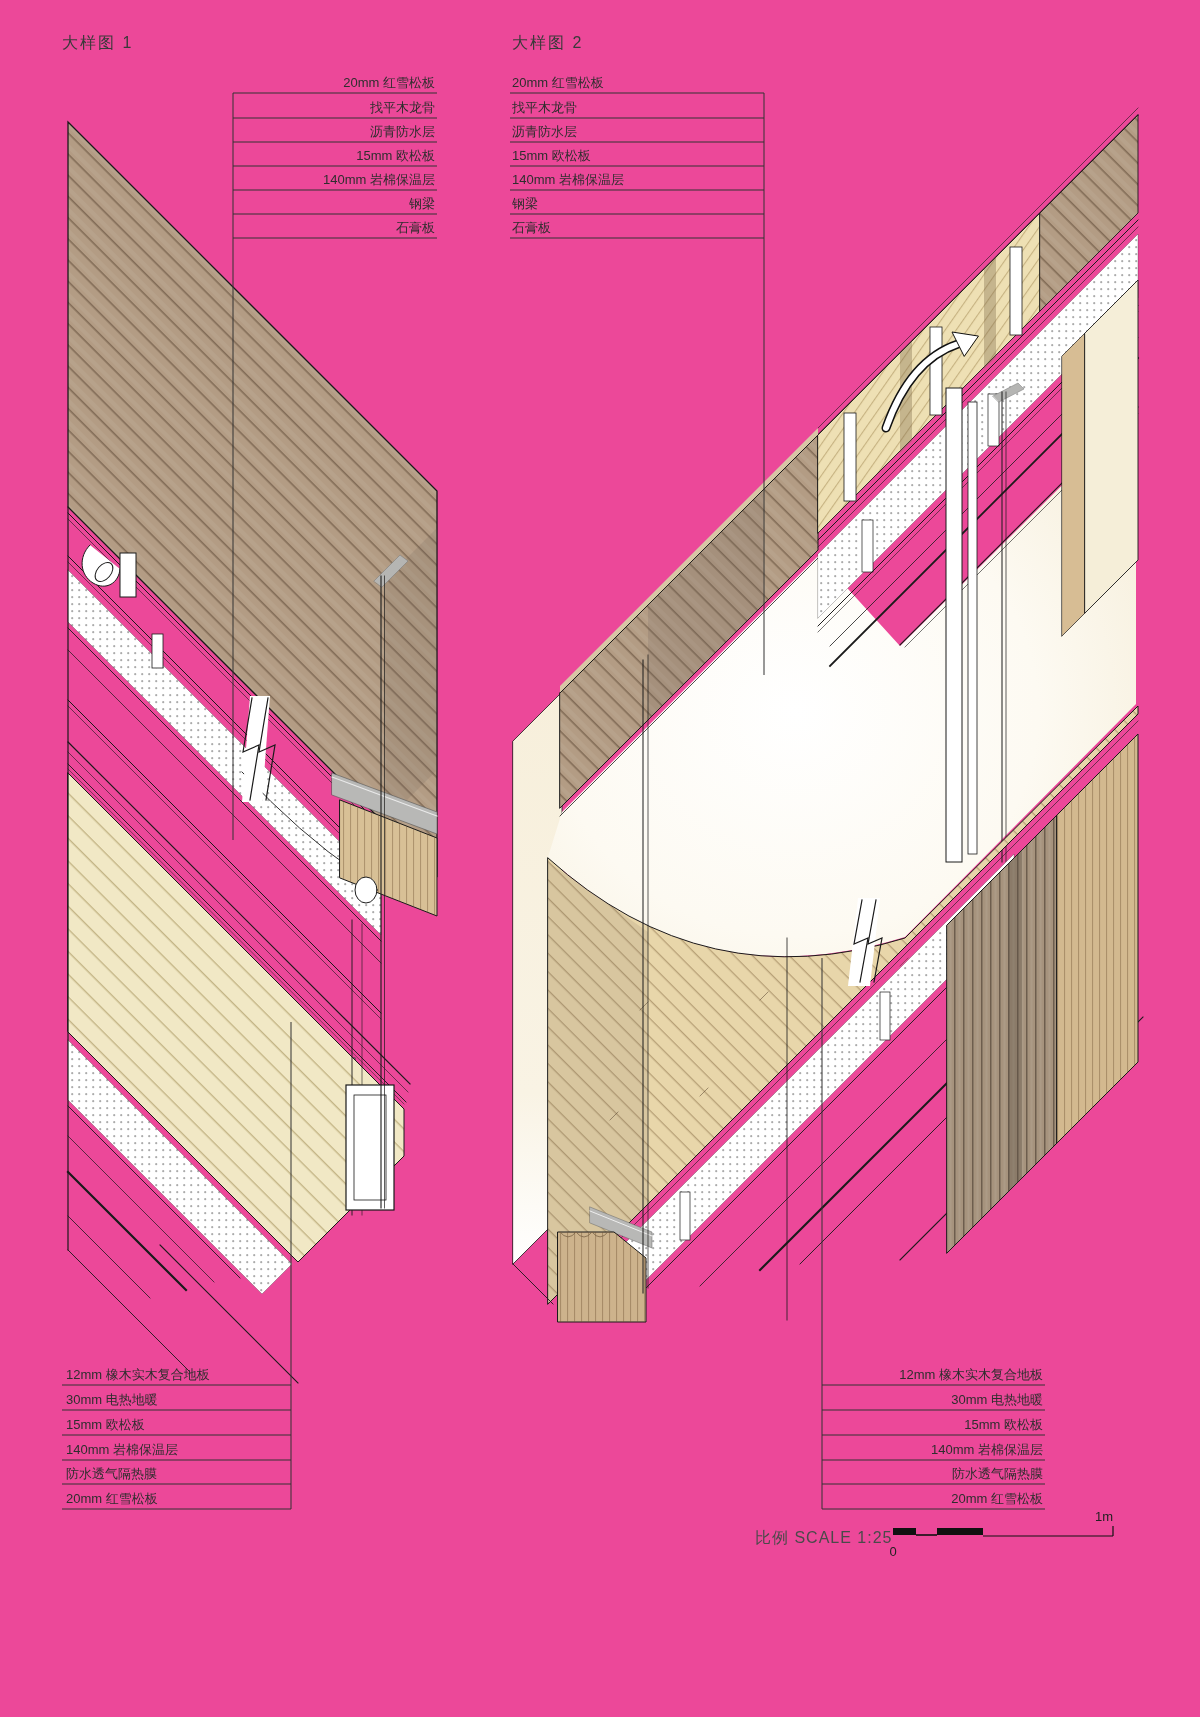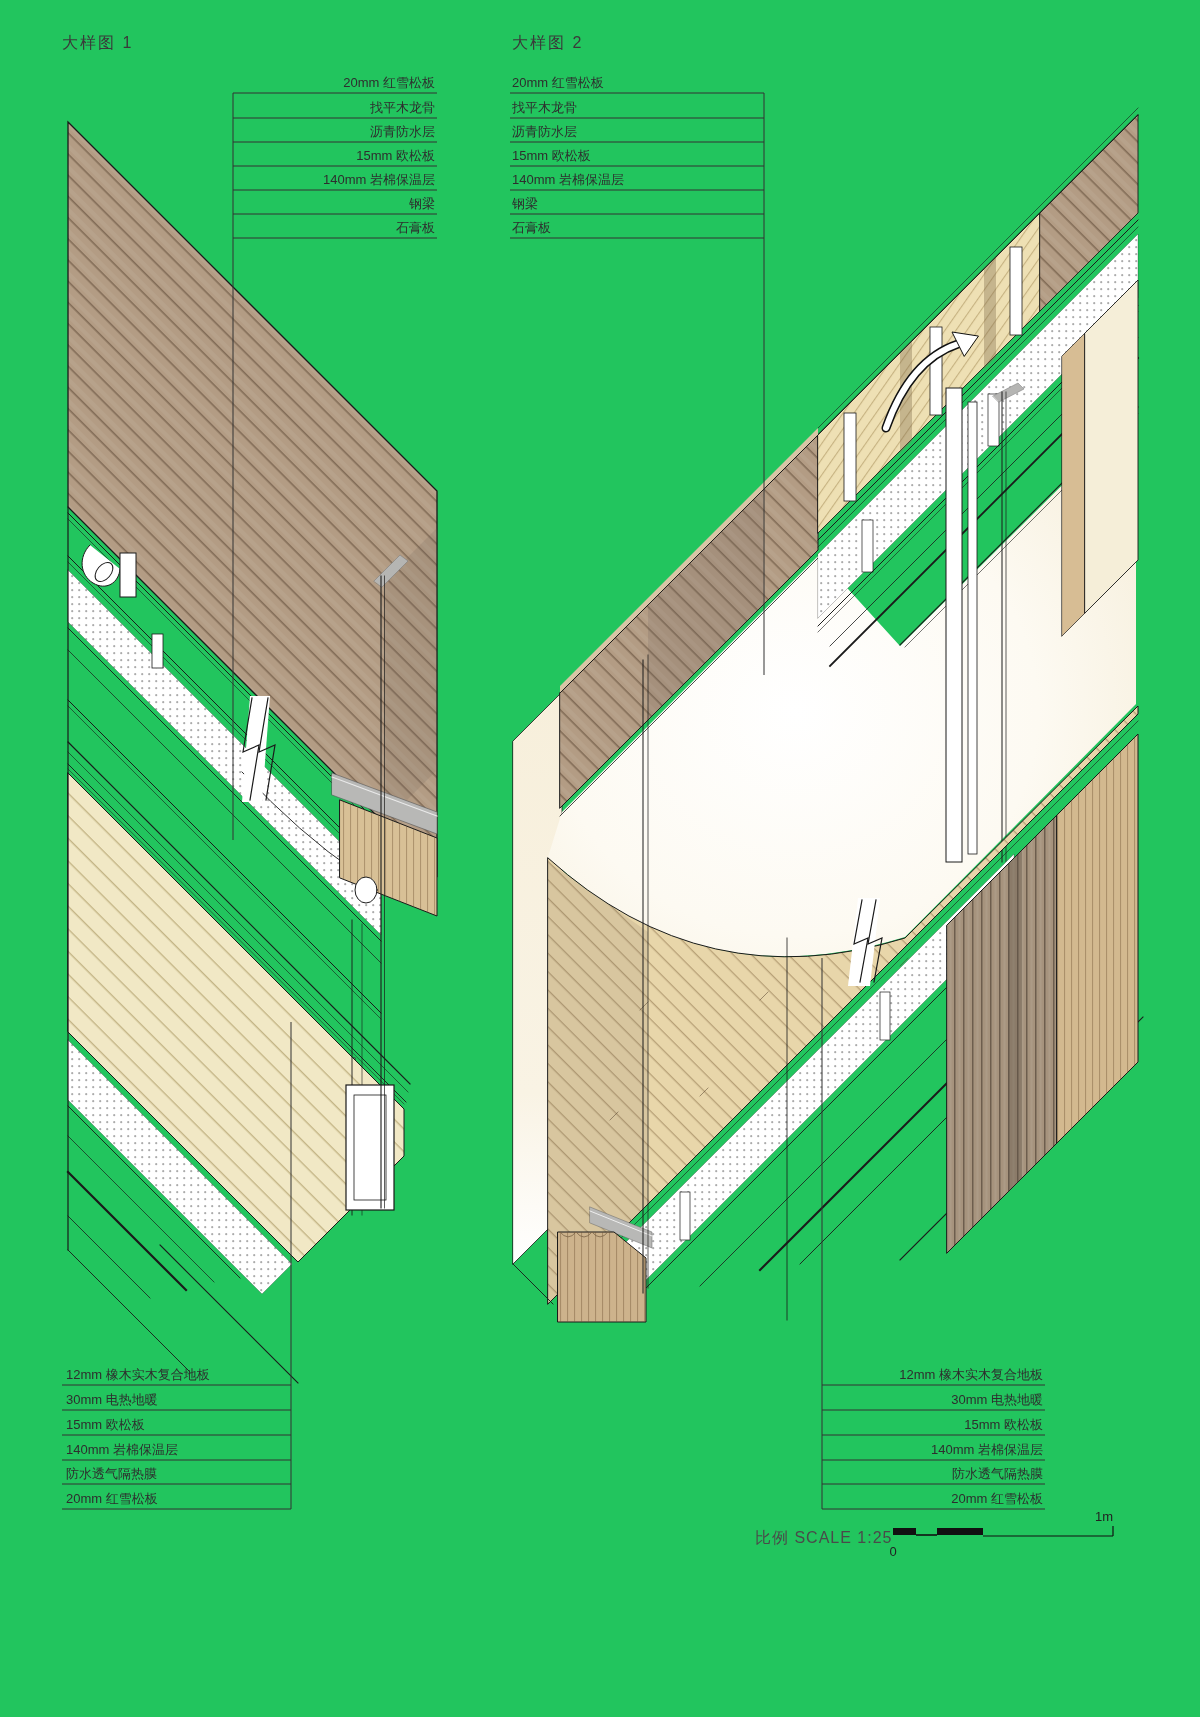--- a/index.html
+++ b/index.html
@@ -1,16 +1,16 @@
 <!DOCTYPE html>
 <html><head>
 <meta charset="utf-8">
 <style>
   html,body{margin:0;padding:0;background:#fff;}
-  #page{position:relative;width:1200px;height:1717px;background:#22c55e;overflow:hidden;
+  #page{position:relative;width:1200px;height:1717px;background:#ec4899;overflow:hidden;
         font-family:"Liberation Sans","DejaVu Sans",sans-serif;}
   svg text{font-family:"Liberation Sans","DejaVu Sans",sans-serif;}
   .lbl{font-size:13px;fill:#2e2e2e;}
   .ttl{font-size:16px;fill:#3a3a3a;letter-spacing:2px;}
   .scl{font-size:16px;fill:#4a4a4a;letter-spacing:1px;}
   .sclnum{font-size:13px;fill:#222;}
 </style>
 </head>
 <body>
 

